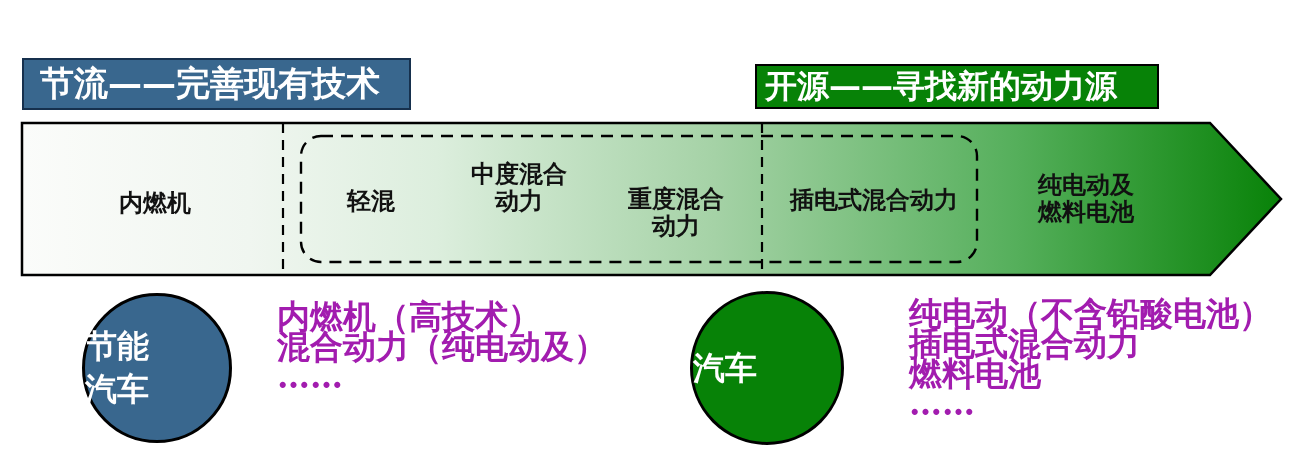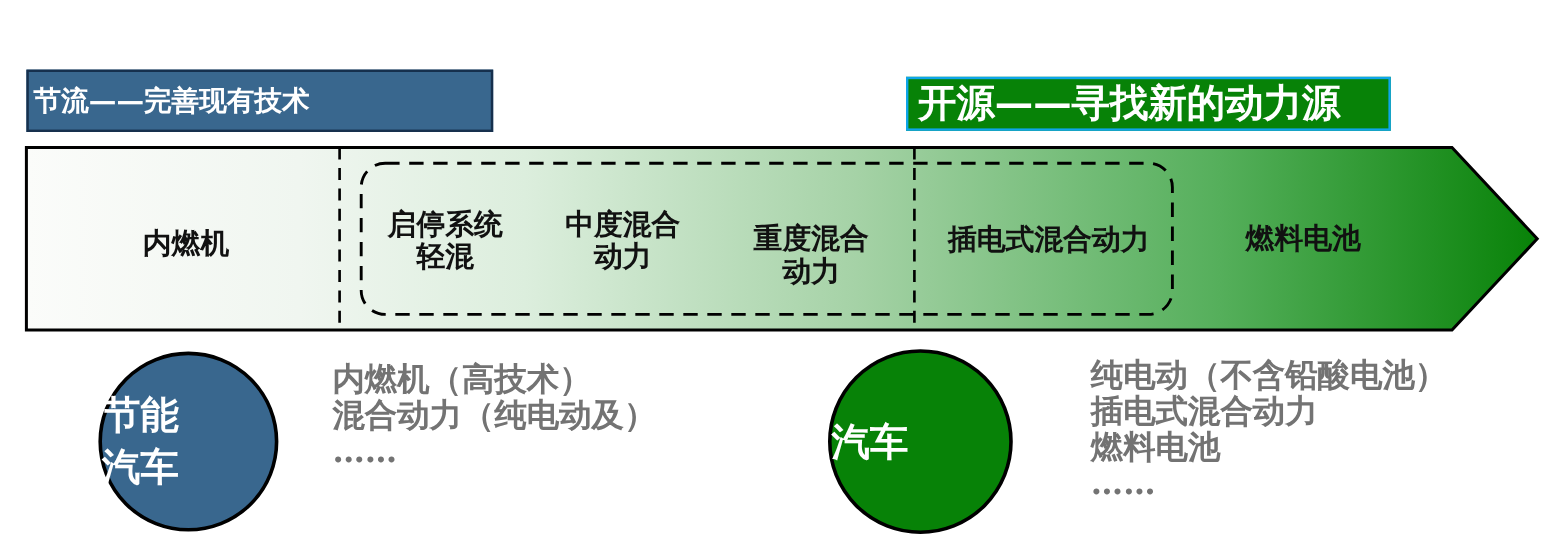--- a/index.html
+++ b/index.html
@@ -17,27 +17,27 @@
     color: #ffffff;
     font-weight: bold;
     white-space: nowrap;
     display: flex;
     align-items: center;
   }
   .banner-blue {
     left: 22px; top: 58px; width: 389px; height: 52px;
     background: var(--banner-blue, #39678E);
     border: 2px solid #16304d;
-    font-size: 23px;
-    padding-left: 4px;
+    font-size: 34px;
+    padding-left: 16px;
   }
   .banner-green {
     left: 755px; top: 64px; width: 404px; height: 45px;
     background: var(--banner-green, #078207);
-    border: 2px solid #0ea5e9;
+    border: 2px solid #000000;
     font-size: 32px;
     padding-left: 8px;
   }
   .arrow-svg { position: absolute; left: 20px; top: 120px; }
   .stop-g0 { stop-color: var(--arrow-g0, #FBFCFA); }
   .stop-g1 { stop-color: var(--arrow-g1, #F0F6F0); }
   .stop-g2 { stop-color: var(--arrow-g2, #DCEEDD); }
   .stop-g3 { stop-color: var(--arrow-g3, #A5D2A6); }
   .stop-g4 { stop-color: var(--arrow-g4, #55AF5B); }
   .stop-g5 { stop-color: var(--arrow-g5, #088208); }
@@ -62,23 +62,23 @@
     display: flex;
     flex-direction: column;
     align-items: flex-start;
     justify-content: center;
     text-align: center;
   }
   .circle-blue { left: 82px; top: 293px; width: 150px; height: 150px; background: var(--circle-blue, #39678E); }
   .circle-green { left: 690px; top: 291px; width: 154px; height: 154px; background: var(--circle-green, #078207); }
   .legend-list {
     position: absolute;
-    font-size: 27px;
+    font-size: 33px;
     font-weight: bold;
-    color: #737373;
+    color: #a21caf;
     line-height: 30px;
     white-space: nowrap;
   }
   .list-left  { left: 277px; top: 302px; }
   .list-right { left: 877px; top: 299px; margin-left: 32px; }
 </style>
 </head>
 <body>
 
 <div class="canvas">
@@ -104,35 +104,35 @@
     <polygon points="2,3 1190,3 1261,79 1190,155 2,155" fill="url(#arrowGrad)" stroke="#000000" stroke-width="2.5"></polygon>
     <line x1="263" y1="3" x2="263" y2="155" stroke="#000000" stroke-width="2.2" stroke-dasharray="10 7"></line>
     <line x1="742" y1="3" x2="742" y2="155" stroke="#000000" stroke-width="2.2" stroke-dasharray="10 7"></line>
     <rect x="281" y="16" width="676" height="126" rx="20" ry="20" fill="none" stroke="#000000" stroke-width="2.4" stroke-dasharray="12 8"></rect>
   </svg>
 
   <div class="arrow-label" style="left:155px; top:202px;text-align:center;">
     <div>内燃机</div>
   </div>
   <div class="arrow-label" style="left:371px; top:200px;">
-    <div>启停系统</div>
     <div>轻混</div>
   </div>
-  <div class="arrow-label" style="left:519px; top:200px;">
+  <div class="arrow-label" style="left:519px; top:187px;">
     <div>中度混合</div>
     <div>动力</div>
   </div>
   <div class="arrow-label" style="left:676px; top:200px;margin-top:12px;">
     <div>重度混合</div>
     <div>动力</div>
   </div>
   <div class="arrow-label" style="left:874px; top:199px;">
     <div>插电式混合动力</div>
   </div>
   <div class="arrow-label" style="left:1086px; top:198px;">
+    <div>纯电动及</div>
     <div>燃料电池</div>
   </div>
 
   <div class="legend-circle circle-blue">
     <div>节能</div>
     <div>汽车</div>
   </div>
   <div class="legend-list list-left">
     <div>内燃机（高技术）</div>
     <div>混合动力（纯电动及）</div>

